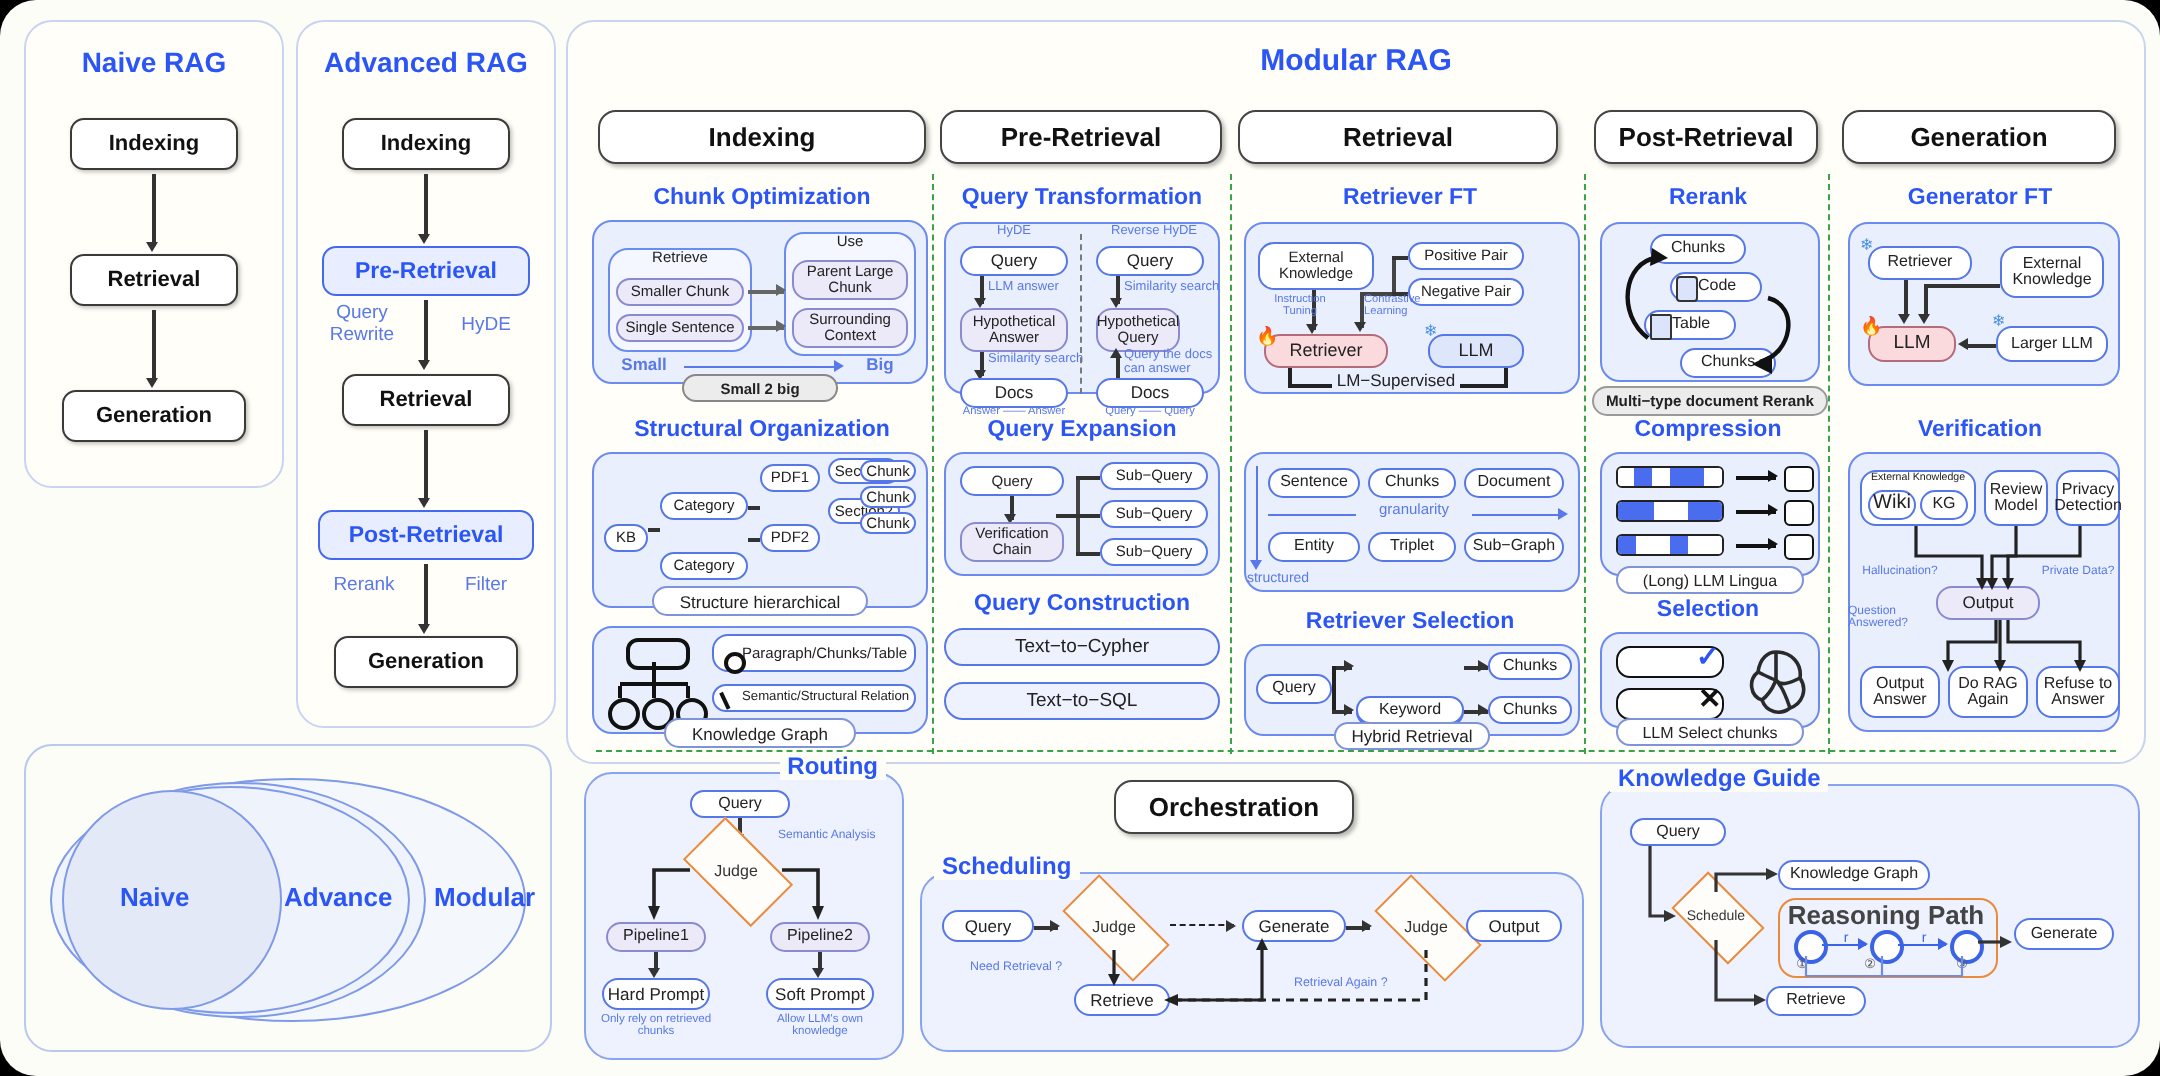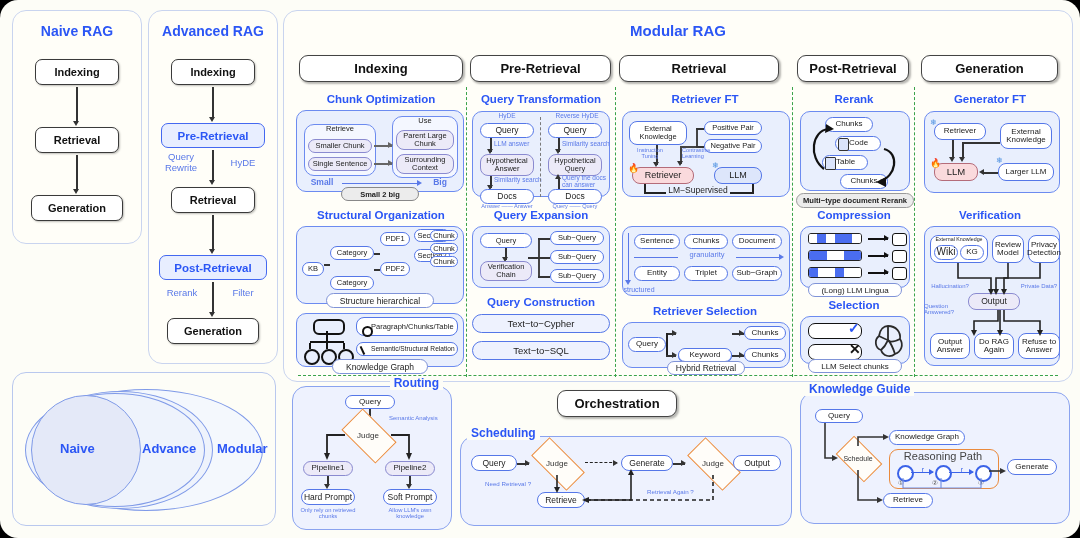--- a/index.html
+++ b/index.html
@@ -223,21 +223,21 @@
     <div class="ahead-d" style="left:203.2px;top:174px;"></div>
     <div class="lbl" style="left:210px;top:166px;width:48px;text-align:left;">Similarity search</div>
     <div class="sm" style="position:absolute;left:196px;top:178px;width:54px;height:15px;font-size:8.5px;">Docs</div>
     <div class="lbl" style="left:190px;top:193px;width:66px;font-size:5.6px;">Answer —— Answer</div>
     <div style="position:absolute;left:256px;top:106px;height:80px;border-left:1.2px dashed #7a7a7a;"></div>
     <div class="lbl" style="left:262px;top:102px;width:62px;">Reverse HyDE</div>
     <div class="sm" style="position:absolute;left:264px;top:112px;width:54px;height:15px;font-size:8.5px;">Query</div>
     <div class="arrow-v" style="left:274px;top:127px;height:14px;"></div>
     <div class="ahead-d" style="left:271.2px;top:138px;"></div>
     <div class="lbl" style="left:278px;top:130px;width:48px;text-align:left;">Similarity search</div>
-    <div class="sm lav" style="position:absolute;left:264px;top:143px;width:54px;height:22px;">Hypothetical Query</div>
+    <div class="sm lav" style="position:absolute;left:264px;top:143px;width:42px;height:22px;">Hypothetical Query</div>
     <div class="arrow-v" style="left:274px;top:167px;height:12px;"></div>
     <div style="position:absolute;left:271.2px;top:163px;width:0;height:0;border-left:3.5px solid transparent;border-right:3.5px solid transparent;border-bottom:5px solid #333;"></div>
     <div class="lbl" style="left:278px;top:164px;width:46px;text-align:left;">Query the docs can answer</div>
     <div class="sm" style="position:absolute;left:264px;top:178px;width:54px;height:15px;font-size:8.5px;">Docs</div>
     <div class="lbl" style="left:258px;top:193px;width:66px;font-size:5.6px;">Query —— Query</div>
 
     <div class="coltitle" style="left:183px;top:198px;width:148px;">Query Expansion</div>
     <div class="grp" style="left:188px;top:215px;width:138px;height:62px;"></div>
     <div class="sm" style="position:absolute;left:196px;top:222px;width:52px;height:15px;">Query</div>
     <div class="arrow-v" style="left:221px;top:237px;height:12px;"></div>
@@ -494,21 +494,21 @@
     <div class="lbl" style="left:186px;top:52px;width:62px;font-size:6.2px;text-align:left;">Retrieval Again ?</div>
   </div>
 
   <div class="panel" style="left:800px;top:392px;width:268px;height:130px;background:#eef2fe;border-color:#8aa3ef;">
     <div style="position:absolute;left:4px;top:-11px;color:#2b56f5;font-weight:bold;font-size:12px;background:#fdfdf7;padding:0 4px;">Knowledge Guide</div>
     <div class="sm" style="position:absolute;left:14px;top:16px;width:48px;height:14px;font-size:8px;">Query</div>
     <div class="sm" style="position:absolute;left:88px;top:37px;width:76px;height:15px;font-size:8px;">Knowledge Graph</div>
     <div class="diamond" style="left:38px;top:53px;width:38px;height:24px;"></div>
     <div class="diamond-txt" style="left:38px;top:53px;width:38px;height:24px;font-size:7px;">Schedule</div>
     <div style="position:absolute;left:88px;top:56px;width:108px;height:38px;border:1.5px solid #ea8a3c;border-radius:9px;background:#eef2fe;"></div>
-    <div class="lbl-dark" style="left:88px;top:58px;width:108px;font-size:11px;color:#444;">Reasoning Path</div>
+    <div class="lbl-dark" style="left:88px;top:58px;width:108px;font-size:13px;color:#444;font-weight:bold;">Reasoning Path</div>
     <div style="position:absolute;left:96px;top:72px;width:13px;height:13px;border:2.6px solid #3b63e8;border-radius:50%;background:#fff;"></div>
     <div style="position:absolute;left:134px;top:72px;width:13px;height:13px;border:2.6px solid #3b63e8;border-radius:50%;background:#fff;"></div>
     <div style="position:absolute;left:174px;top:72px;width:13px;height:13px;border:2.6px solid #3b63e8;border-radius:50%;background:#fff;"></div>
     <div class="lbl" style="left:110px;top:73px;width:24px;font-size:7px;color:#3b63e8;">r</div>
     <div class="lbl" style="left:148px;top:73px;width:26px;font-size:7px;color:#3b63e8;">r</div>
     <div class="arrow-h" style="left:110px;top:78.5px;width:22px;height:1.4px;background:#3b63e8;"></div>
     <div class="ahead-r" style="left:128px;top:75.5px;border-left-color:#3b63e8;"></div>
     <div class="arrow-h" style="left:148px;top:78.5px;width:24px;height:1.4px;background:#3b63e8;"></div>
     <div class="ahead-r" style="left:168px;top:75.5px;border-left-color:#3b63e8;"></div>
     <div class="sm" style="position:absolute;left:206px;top:66px;width:50px;height:16px;font-size:8px;">Generate</div>

